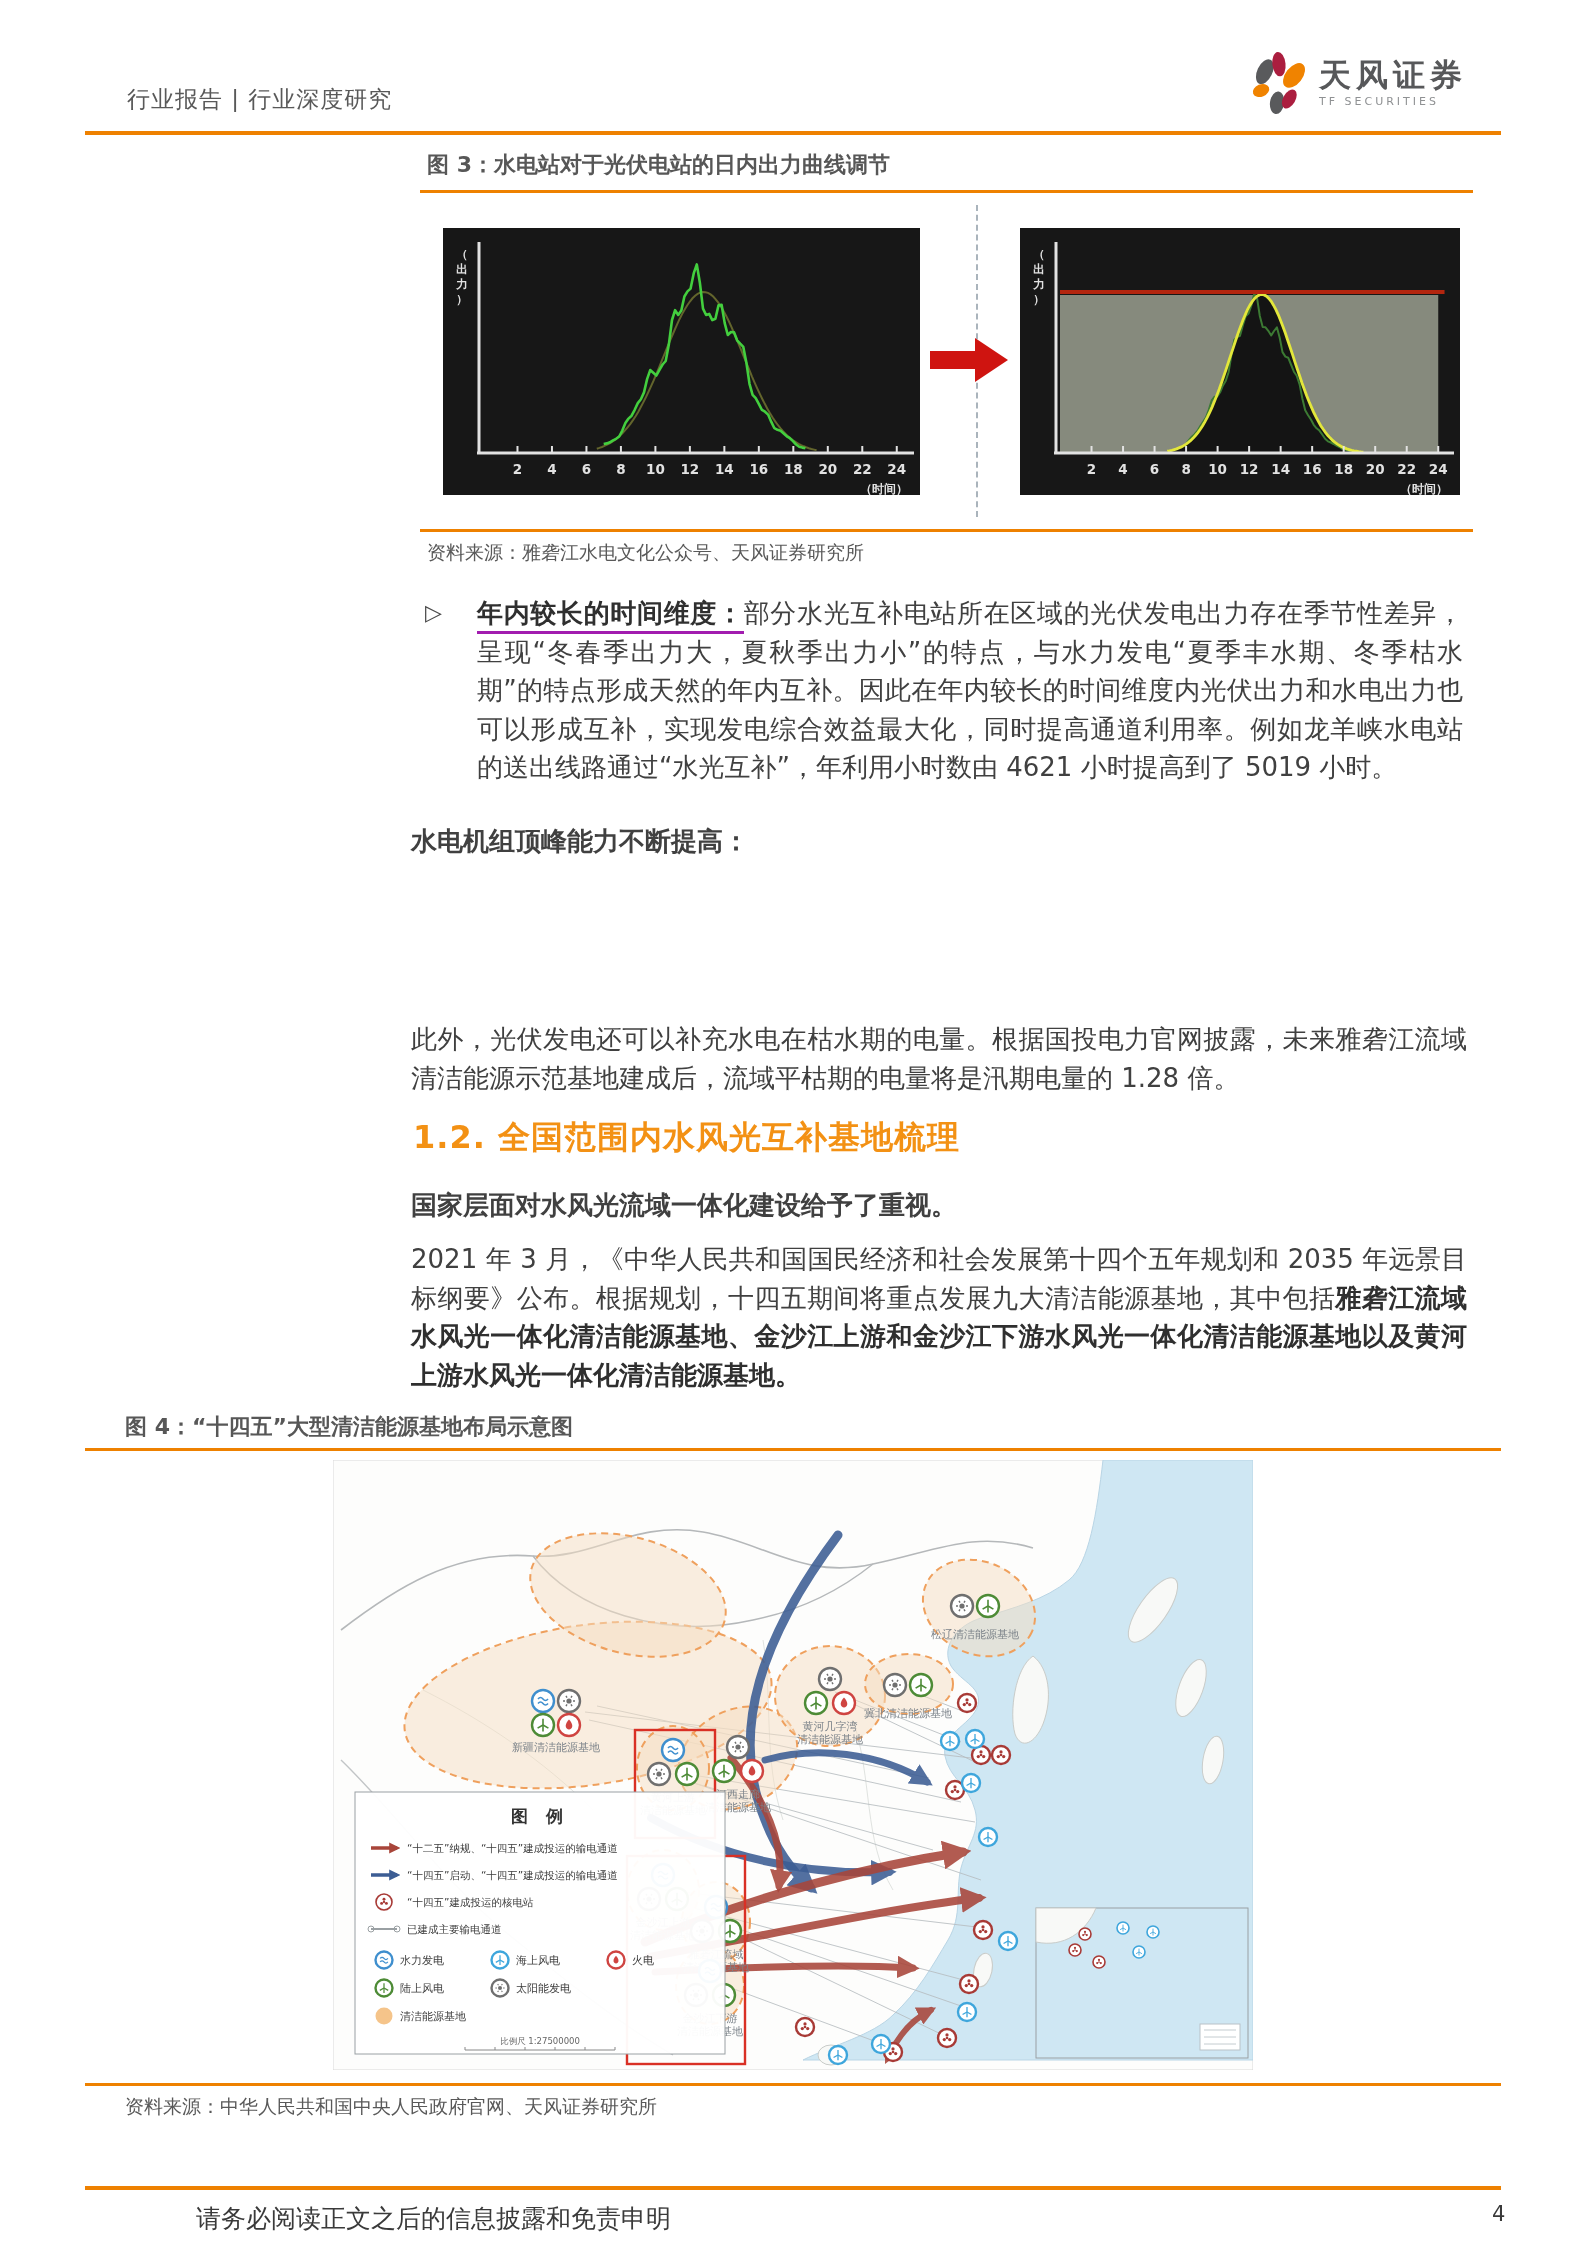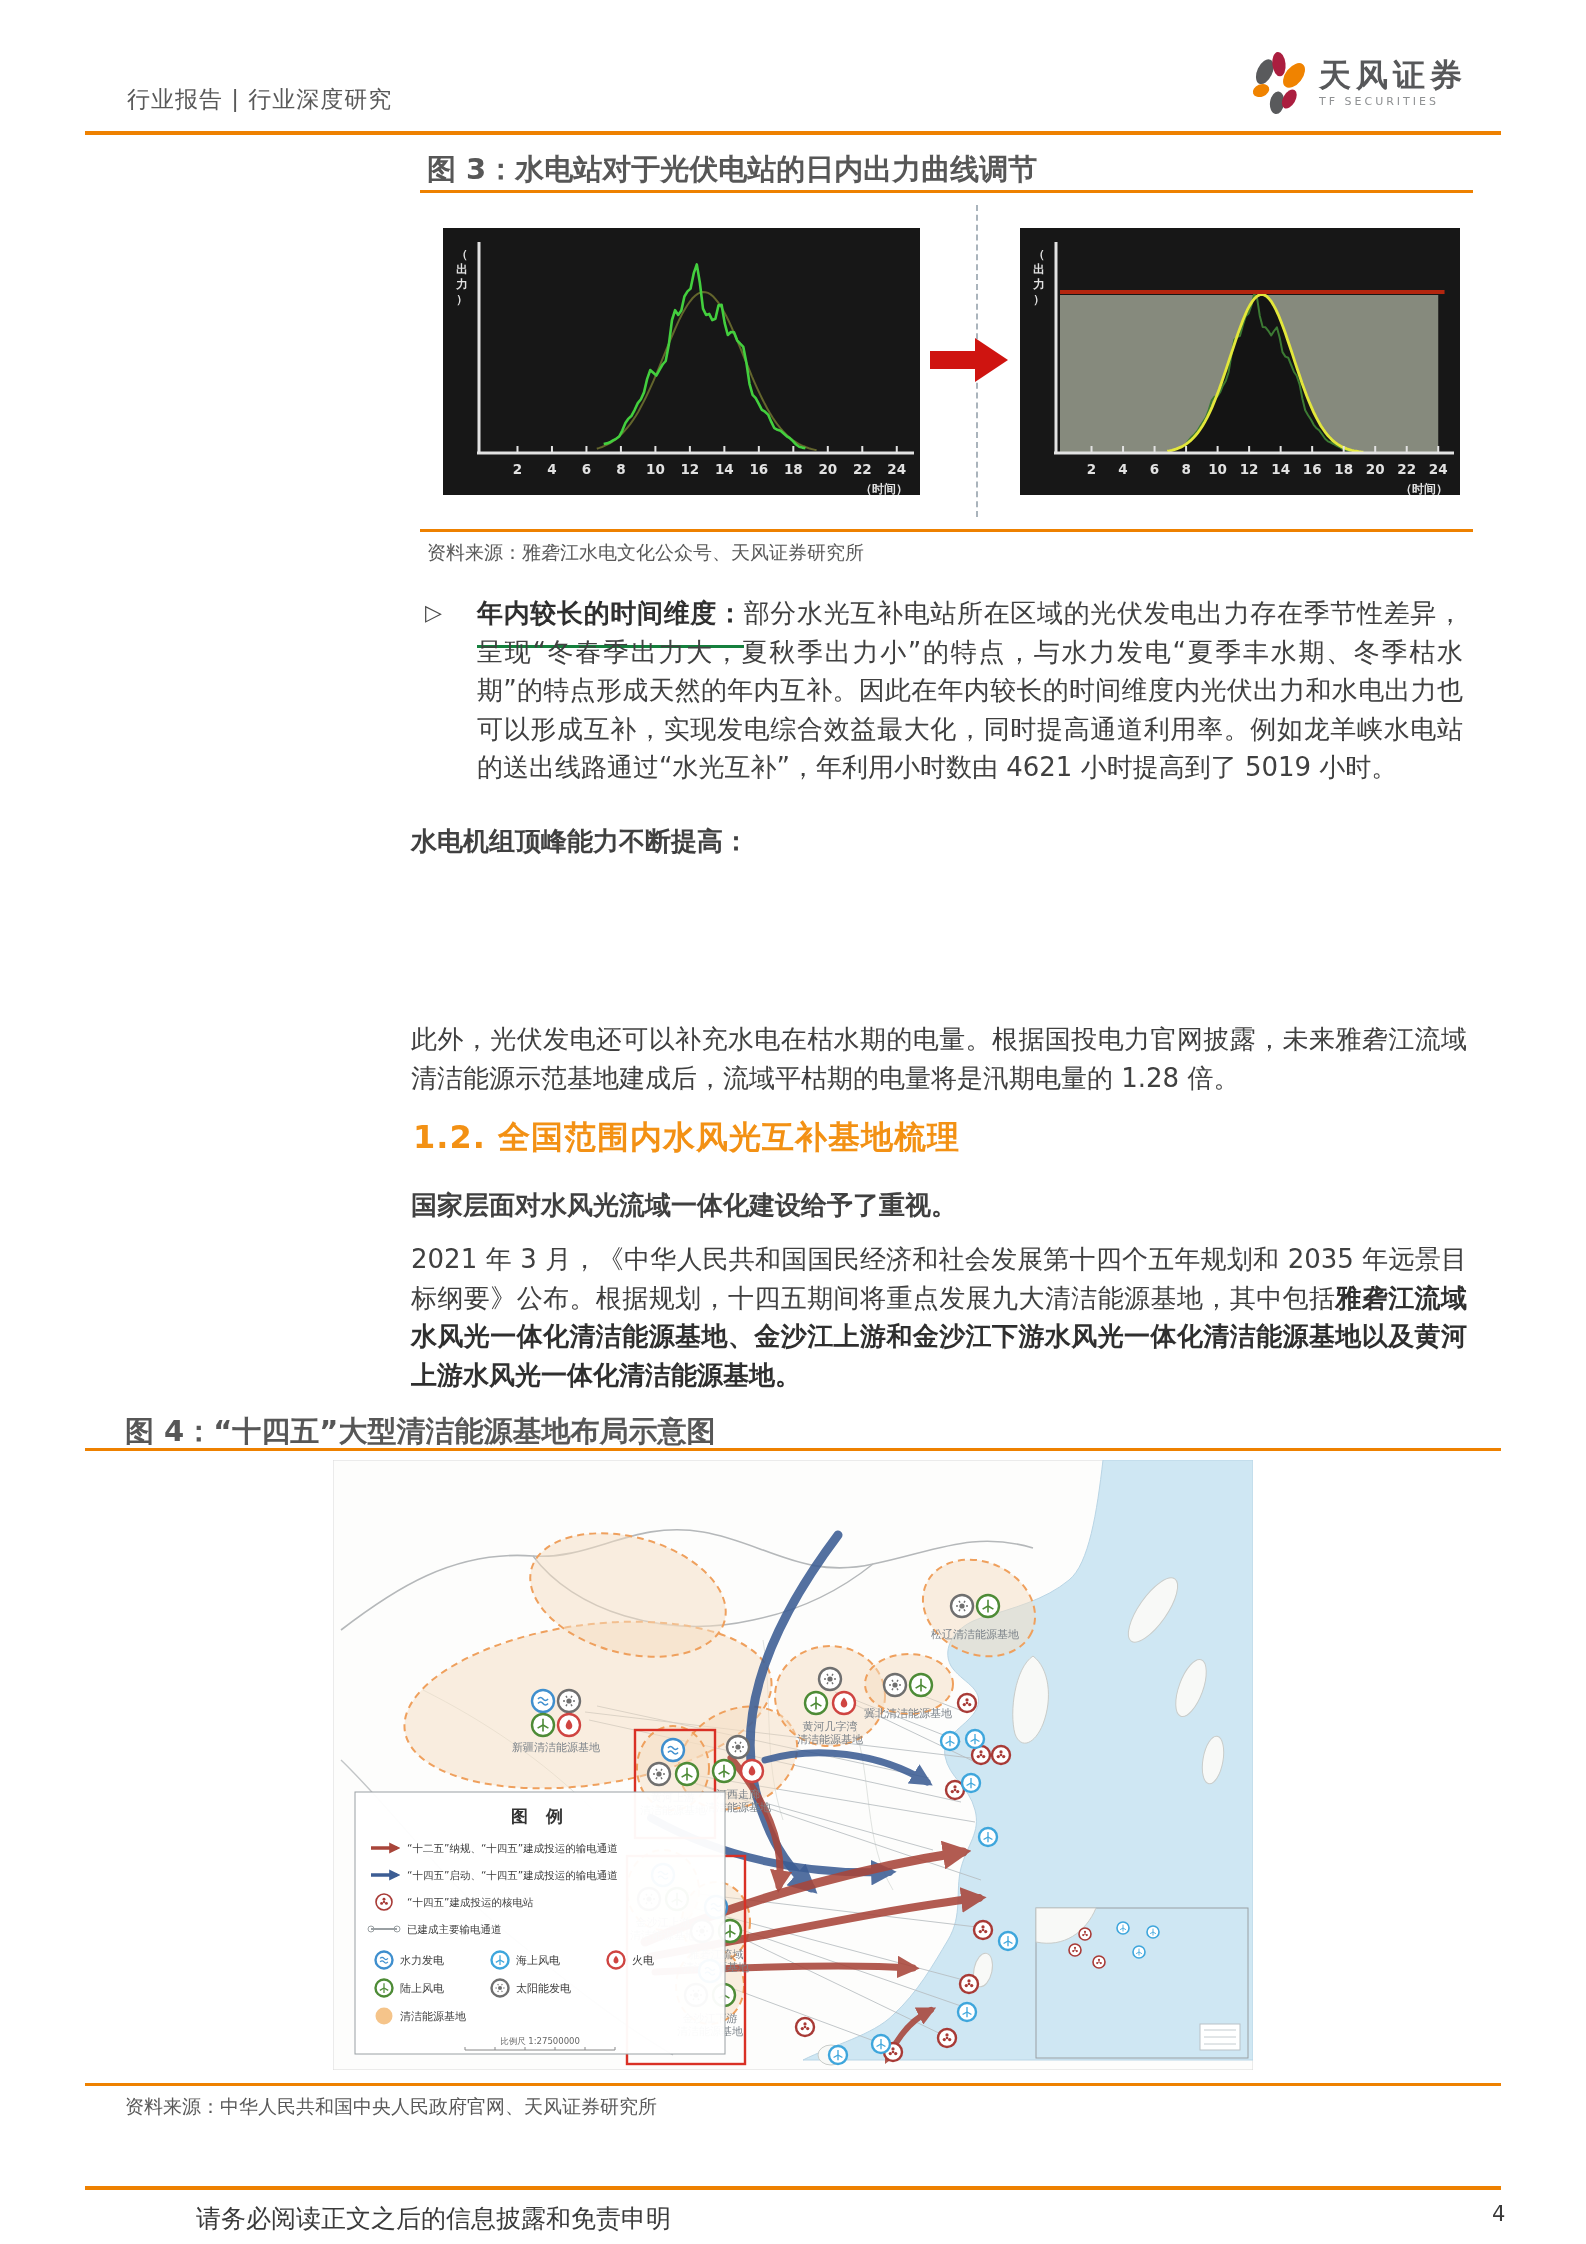--- a/index.html
+++ b/index.html
@@ -3,25 +3,25 @@
 <meta charset="utf-8">
 <style>
   html,body{margin:0;padding:0;background:#9a9a9a;}
   .page{position:relative;width:1586px;height:2244px;background:#ffffff;margin:0 auto;
         overflow:hidden;font-family:"DejaVu Sans","Liberation Sans",sans-serif;color:#3f3f3f;}
   .abs{position:absolute;}
   .hrule{position:absolute;background:#ee8100;}
   .hdr-left{font-size:23px;color:#595959;letter-spacing:1px;}
   .brand-name{font-size:32px;font-weight:bold;color:#57585a;letter-spacing:5px;line-height:34px;}
   .brand-sub{font-size:11px;color:#8f9193;letter-spacing:3px;margin-top:3px;}
-  .fig-title{font-size:29px;font-weight:bold;color:#575757;}
+  .fig-title{font-size:22px;font-weight:bold;color:#575757;}
   .src-text{font-size:19px;color:#595959;}
   .body-p{font-size:26px;line-height:38.5px;text-align:justify;color:#404040;}
   .body-p b{color:#2f2f2f;}
-  .lead-u{font-weight:bold;color:#2f2f2f;border-bottom:3px solid #15803d;padding-bottom:17px;}
+  .lead-u{font-weight:bold;color:#2f2f2f;border-bottom:3px solid #a21caf;padding-bottom:3px;}
   .bullet-marker{font-size:22px;color:#4a4a4a;}
   .h2{font-size:32px;font-weight:bold;color:#f39114;letter-spacing:1px;}
   .chart-divider{position:absolute;border-left:2px dashed #aab4bc;}
   .footer-text{font-size:25px;color:#3a3a3a;}
   .page-num{font-size:21px;color:#3a3a3a;}
   svg text{font-family:"DejaVu Sans","Liberation Sans",sans-serif;}
 </style>
 </head>
 <body>
 

